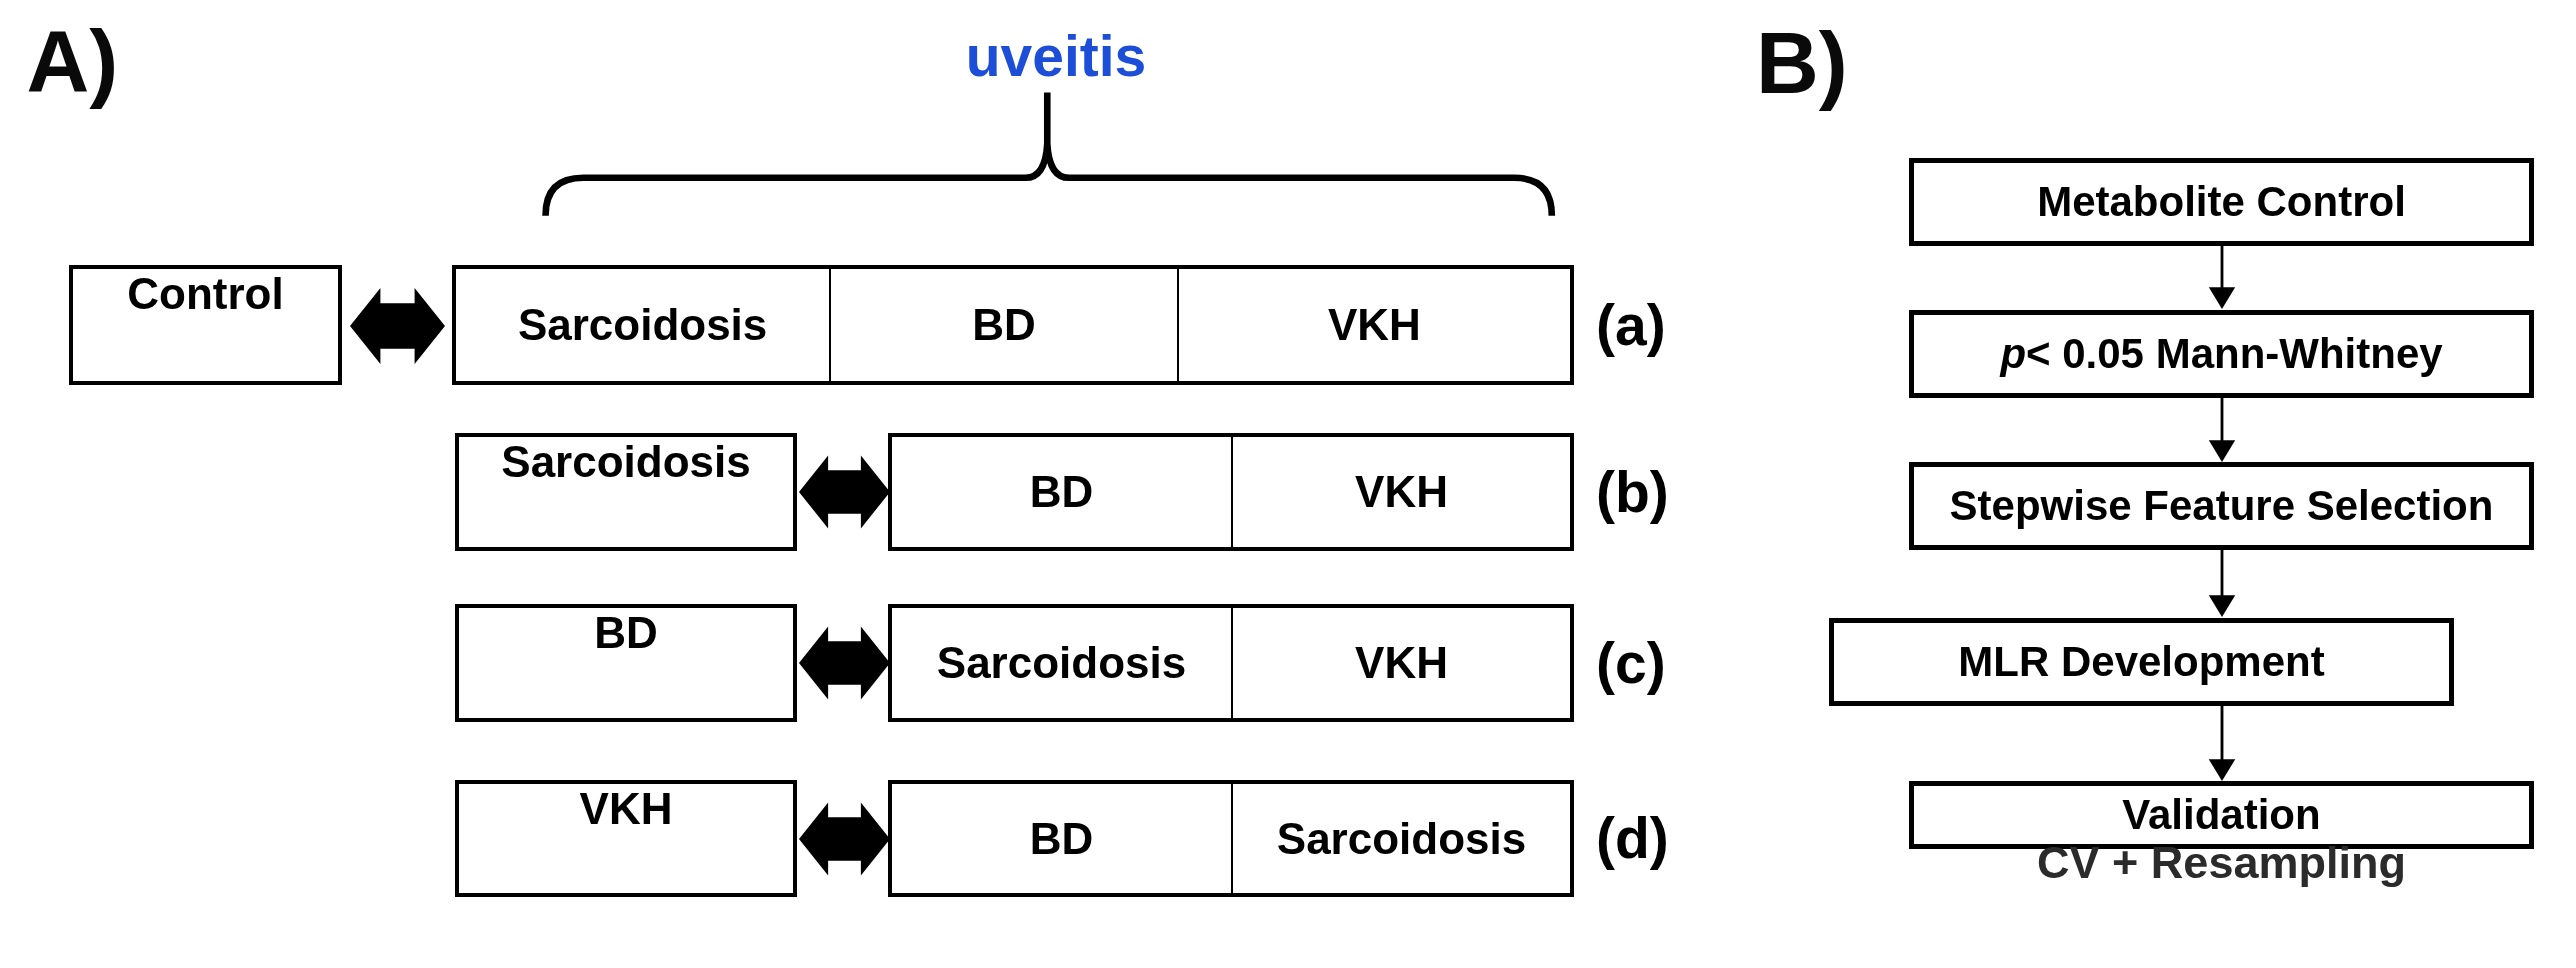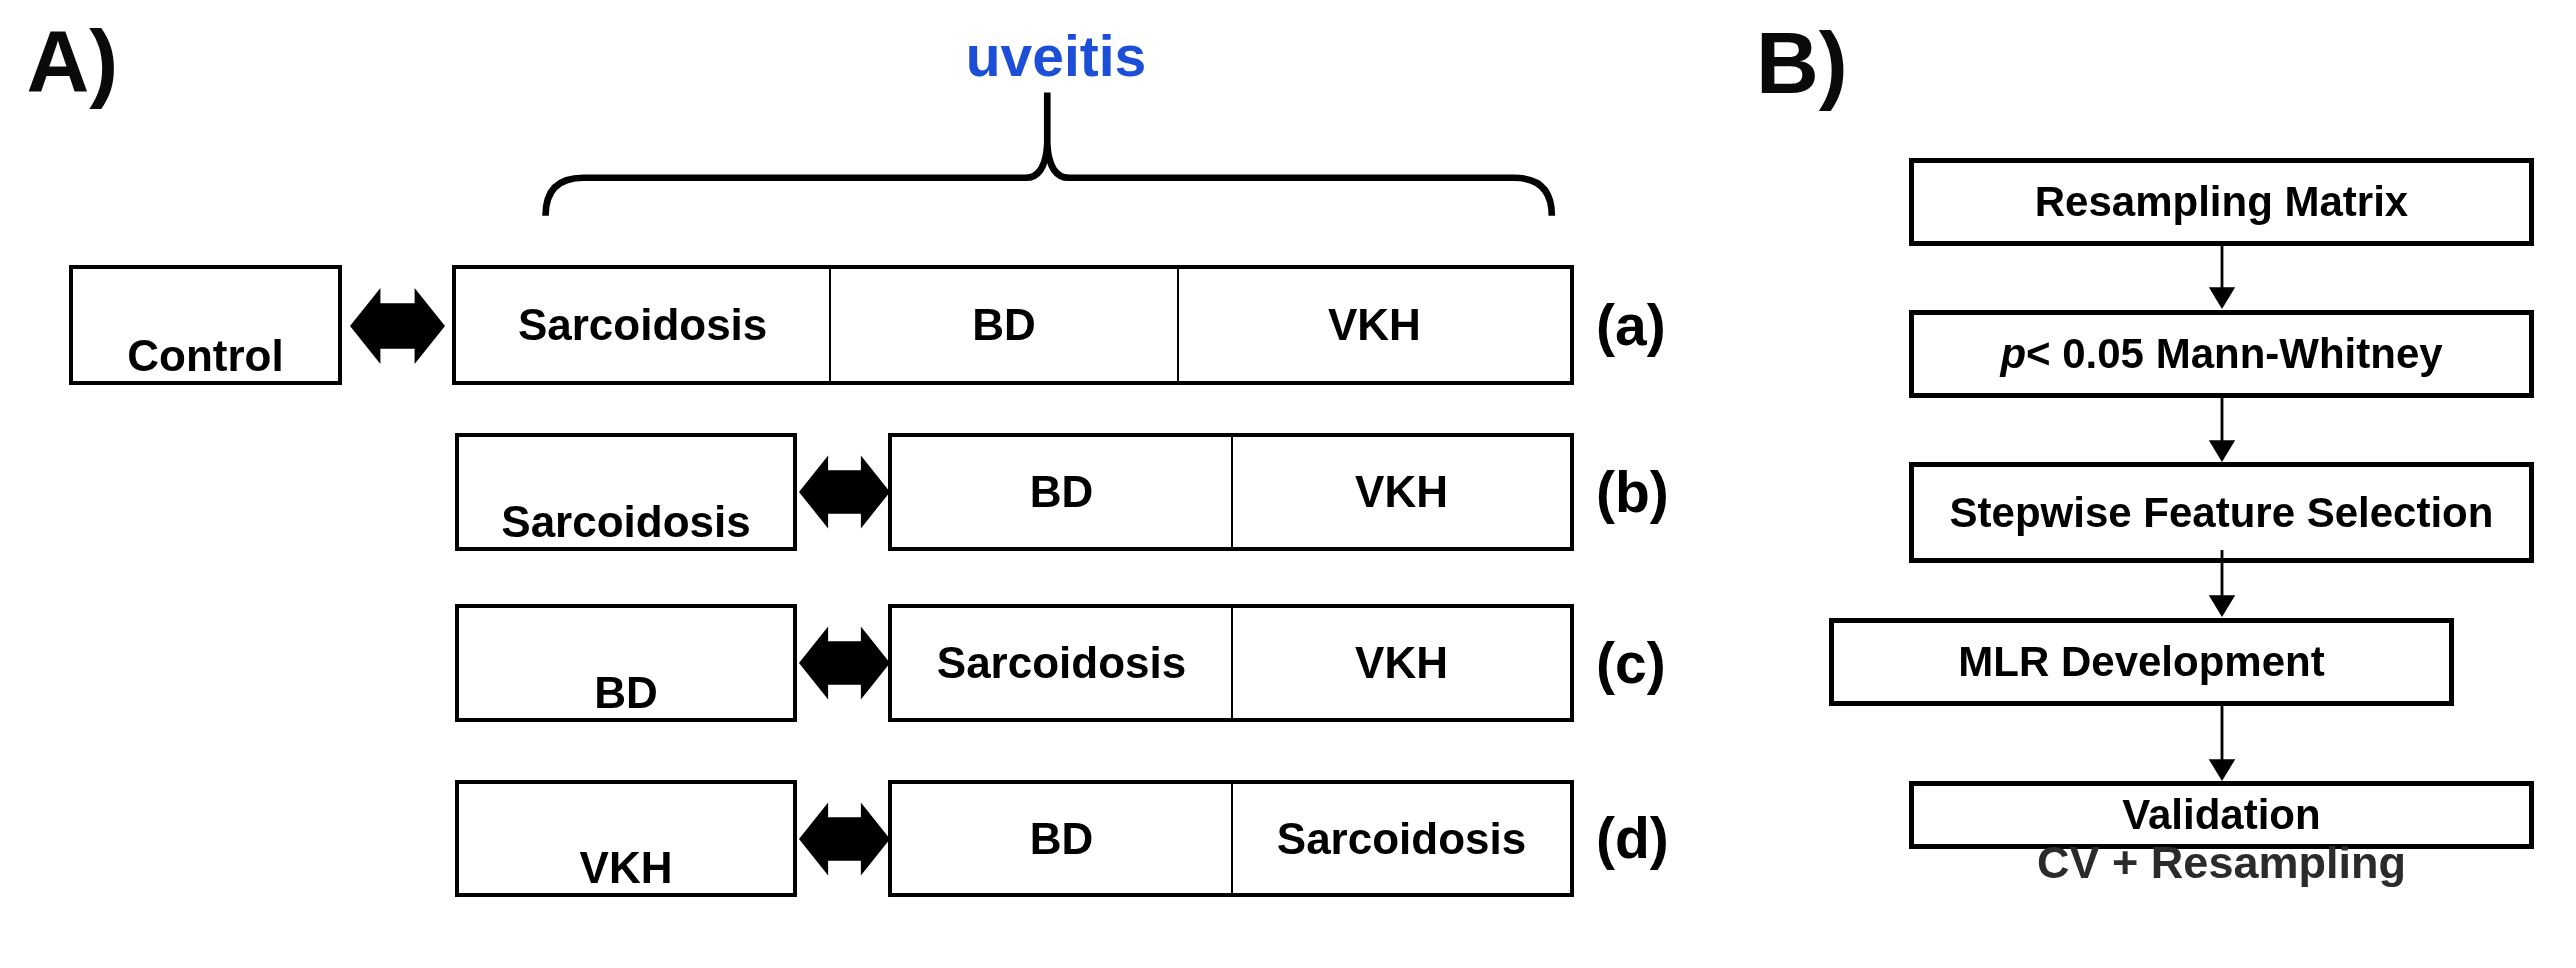--- a/index.html
+++ b/index.html
@@ -29,21 +29,21 @@
     color: #1d4ed8;
     text-align: center;
     line-height: 1;
   }
 
   .box {
     box-sizing: border-box;
     background: #ffffff;
     border: 4.7px solid #000000;
     display: flex;
-    align-items: flex-end;
+    align-items: flex-start;
     justify-content: center;
     font-size: 44px;
     font-weight: bold;
     color: #000000;
     white-space: nowrap;
   }
 
   .groupbox {
     box-sizing: border-box;
     background: #ffffff;
@@ -174,37 +174,37 @@
     <div class="cell" style="width:50%;">
       <span>Sarcoidosis</span>
     </div>
   </div>
   <div class="abs row-tag" style="left:1596px; top:780px; height:117px;">(d)</div>
 
   <div class="abs panel-label" style="left:1756px; top:19px;">B)</div>
 
   <div class="abs bstep" style="left:1909px; top:158px; width:625px; height:88px;">
     <span class="step-italic"></span>
-      <span>Resampling Matrix</span>
+      <span>Metabolite Control</span>
   </div>
   <svg class="abs" style="left:2203px; top:246px;" width="38" height="63" viewBox="0 0 40 67">
     <line x1="20" y1="0" x2="20" y2="46" stroke="#000000" stroke-width="3"></line>
     <polygon points="6,44 34,44 20,67" fill="#000000"></polygon>
   </svg>
 
   <div class="abs bstep" style="left:1909px; top:310px; width:625px; height:88px;">
     <span class="step-italic">p</span>
       <span> &lt; 0.05 Mann-Whitney</span>
   </div>
   <svg class="abs" style="left:2203px; top:398px;" width="38" height="64" viewBox="0 0 40 68">
     <line x1="20" y1="0" x2="20" y2="47" stroke="#000000" stroke-width="3"></line>
     <polygon points="6,45 34,45 20,68" fill="#000000"></polygon>
   </svg>
 
-  <div class="abs bstep" style="left:1909px; top:462px; width:625px; height:101px;">
+  <div class="abs bstep" style="left:1909px; top:462px; width:625px; height:88px;">
     <span class="step-italic"></span>
       <span>Stepwise Feature Selection</span>
   </div>
   <svg class="abs" style="left:2203px; top:550px;" width="38" height="67" viewBox="0 0 40 71">
     <line x1="20" y1="0" x2="20" y2="50" stroke="#000000" stroke-width="3"></line>
     <polygon points="6,48 34,48 20,71" fill="#000000"></polygon>
   </svg>
 
   <div class="abs bstep" style="left:1829px; top:618px; width:625px; height:88px;">
     <span class="step-italic"></span>

